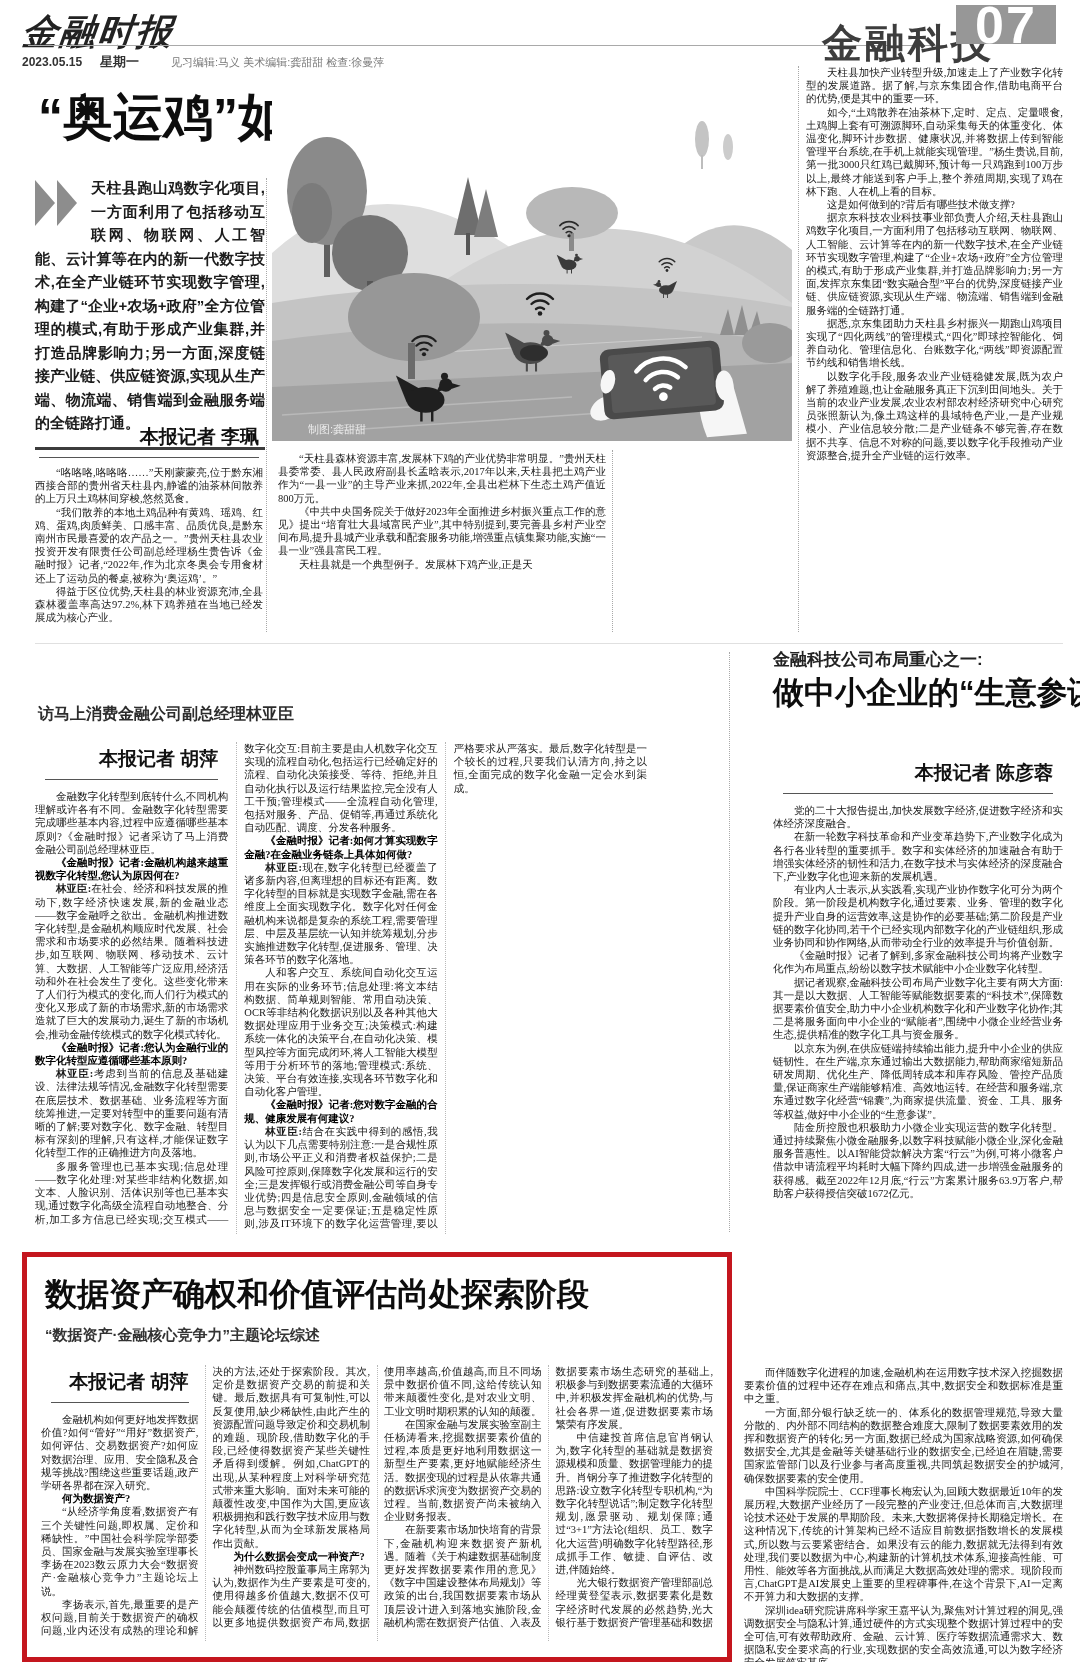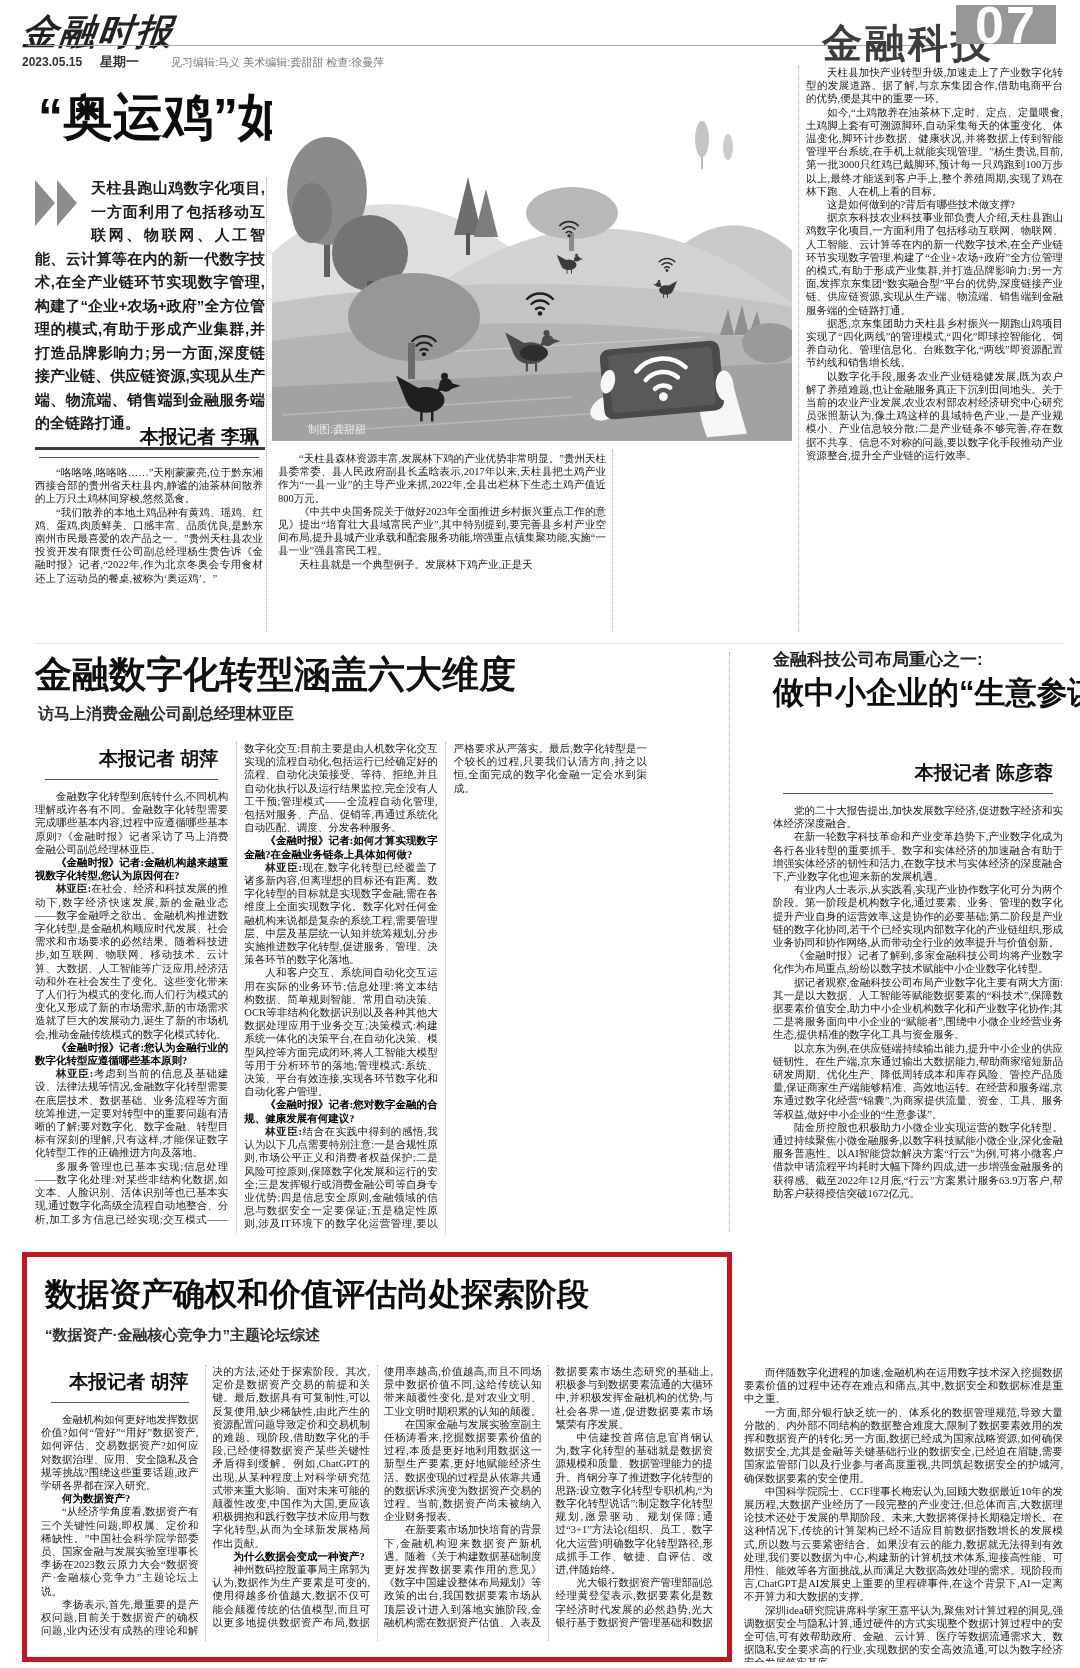--- a/index.html
+++ b/index.html
@@ -85,20 +85,21 @@
     <p>天柱县跑山鸡数字化项目,一方面利用了包括移动互联网、物联网、人工智能、云计算等在内的新一代数字技术,在全产业链环节实现数字管理,构建了“企业+农场+政府”全方位管理的模式,有助于形成产业集群,并打造品牌影响力;另一方面,深度链接产业链、供应链资源,实现从生产端、物流端、销售端到金融服务端的全链路打通。</p>
   </div>
 
   <div class="lead-byline">
     <span class="byline">本报记者 李珮</span>
   </div>
 
   <div class="flow" style="left:35px;top:466px;width:228px;height:166px;">
       <p class="para normal">“咯咯咯,咯咯咯……”天刚蒙蒙亮,位于黔东湘西接合部的贵州省天柱县内,静谧的油茶林间散养的上万只土鸡林间穿梭,悠然觅食。</p>
       <p class="para normal">“我们散养的本地土鸡品种有黄鸡、瑶鸡、红鸡、蛋鸡,肉质鲜美、口感丰富、品质优良,是黔东南州市民最喜爱的农产品之一。”贵州天柱县农业投资开发有限责任公司副总经理杨生贵告诉《金融时报》记者,“2022年,作为北京冬奥会专用食材还上了运动员的餐桌,被称为‘奥运鸡’。”</p>
+      <p class="para normal">得益于区位优势,天柱县的林业资源充沛,全县森林覆盖率高达97.2%,林下鸡养殖在当地已经发展成为核心产业。</p>
     </div>
 
   <svg class="illo" viewBox="0 0 520 356">
     <defs>
       <g id="wifi" fill="none" stroke="currentColor" stroke-width="2.4" stroke-linecap="round">
         <path d="M-13,-2 a18,18 0 0,1 26,0"></path>
         <path d="M-8.5,3 a12,12 0 0,1 17,0"></path>
         <path d="M-4,8 a6.5,6.5 0 0,1 8,0"></path>
         <circle cx="0" cy="12.5" r="2.3" fill="currentColor" stroke="none"></circle>
       </g>
@@ -180,21 +181,20 @@
       <p class="para normal">据悉,京东集团助力天柱县乡村振兴一期跑山鸡项目实现了“四化两线”的管理模式,“四化”即球控智能化、饲养自动化、管理信息化、台账数字化,“两线”即资源配置节约线和销售增长线。</p>
       <p class="para normal">以数字化手段,服务农业产业链稳健发展,既为农户解了养殖难题,也让金融服务真正下沉到田间地头。关于当前的农业产业发展,农业农村部农村经济研究中心研究员张照新认为,像土鸡这样的县域特色产业,一是产业规模小、产业信息较分散;二是产业链条不够完善,存在数据不共享、信息不对称的问题,要以数字化手段推动产业资源整合,提升全产业链的运行效率。</p>
     </div>
 
   <div class="vdot" style="left:266px;top:178px;height:454px;"></div>
   <div class="vdot" style="left:612px;top:450px;height:182px;"></div>
   <div class="vdot" style="left:798px;top:66px;height:566px;"></div>
   <div class="vdot" style="left:729px;top:652px;height:580px;"></div>
   <div class="hline" style="left:35px;top:643px;width:1028px;"></div>
 
-  <div class="mid-headline">金融数字化转型涵盖六大维度</div>
   <div class="mid-subtitle">访马上消费金融公司副总经理林亚臣</div>
   <div class="flow cols3" style="left:35px;top:742px;width:612px;height:492px;">
     <span class="byline">本报记者 胡萍</span>
     <span><p class="para normal">金融数字化转型到底转什么,不同机构理解或许各有不同。金融数字化转型需要完成哪些基本内容,过程中应遵循哪些基本原则?《金融时报》记者采访了马上消费金融公司副总经理林亚臣。</p><p class="para q"><strong>《金融时报》记者:</strong>金融机构越来越重视数字化转型,您认为原因何在?</p><p class="para normal"><strong>林亚臣:</strong>在社会、经济和科技发展的推动下,数字经济快速发展,新的金融业态——数字金融呼之欲出。金融机构推进数字化转型,是金融机构顺应时代发展、社会需求和市场要求的必然结果。随着科技进步,如互联网、物联网、移动技术、云计算、大数据、人工智能等广泛应用,经济活动和外在社会发生了变化。这些变化带来了人们行为模式的变化,而人们行为模式的变化又形成了新的市场需求,新的市场需求造就了巨大的发展动力,诞生了新的市场机会,推动金融传统模式的数字化模式转化。</p><p class="para q"><strong>《金融时报》记者:</strong>您认为金融行业的数字化转型应遵循哪些基本原则?</p><p class="para normal"><strong>林亚臣:</strong>考虑到当前的信息及基础建设、法律法规等情况,金融数字化转型需要在底层技术、数据基础、业务流程等方面统筹推进,一定要对转型中的重要问题有清晰的了解;要对数字化、数字金融、转型目标有深刻的理解,只有这样,才能保证数字化转型工作的正确推进方向及落地。</p><p class="para normal">多服务管理也已基本实现;信息处理——数字化处理:对某些非结构化数据,如文本、人脸识别、活体识别等也已基本实现,通过数字化高级全流程自动地整合、分析,加工多方信息已经实现;交互模式——数字化交互:目前主要是由人机数字化交互实现的流程自动化,包括运行已经确定好的流程、自动化决策接受、等待、拒绝,并且自动化执行以及运行结果监控,完全没有人工干预;管理模式——全流程自动化管理,包括对服务、产品、促销等,再通过系统化自动匹配、调度、分发各种服务。</p><p class="para q"><strong>《金融时报》记者:</strong>如何才算实现数字金融?在金融业务链条上具体如何做?</p><p class="para normal"><strong>林亚臣:</strong>现在,数字化转型已经覆盖了诸多新内容,但离理想的目标还有距离。数字化转型的目标就是实现数字金融,需在各维度上全面实现数字化。数字化对任何金融机构来说都是复杂的系统工程,需要管理层、中层及基层统一认知并统筹规划,分步实施推进数字化转型,促进服务、管理、决策各环节的数字化落地。</p><p class="para normal">人和客户交互、系统间自动化交互运用在实际的业务环节;信息处理:将文本结构数据、简单规则智能、常用自动决策、OCR等非结构化数据识别以及各种其他大数据处理应用于业务交互;决策模式:构建系统一体化的决策平台,在自动化决策、模型风控等方面完成闭环,将人工智能大模型等用于分析环节的落地;管理模式:系统、决策、平台有效连接,实现各环节数字化和自动化客户管理。</p><p class="para q"><strong>《金融时报》记者:</strong>您对数字金融的合规、健康发展有何建议?</p><p class="para normal"><strong>林亚臣:</strong>结合在实践中得到的感悟,我认为以下几点需要特别注意:一是合规性原则,市场公平正义和消费者权益保护;二是风险可控原则,保障数字化发展和运行的安全;三是发挥银行或消费金融公司等自身专业优势;四是信息安全原则,金融领域的信息与数据安全一定要保证;五是稳定性原则,涉及IT环境下的数字化运营管理,要以严格要求从严落实。最后,数字化转型是一个较长的过程,只要我们认清方向,持之以恒,全面完成的数字化金融一定会水到渠成。</p></span>
   </div>
 
   <div class="right-kicker">金融科技公司布局重心之一:</div>
   <div class="right-headline">做中小企业的“生意参谋”</div>
   <div class="flow" style="left:773px;top:756px;width:290px;height:600px;">
     <span class="byline">本报记者 陈彦蓉</span>

